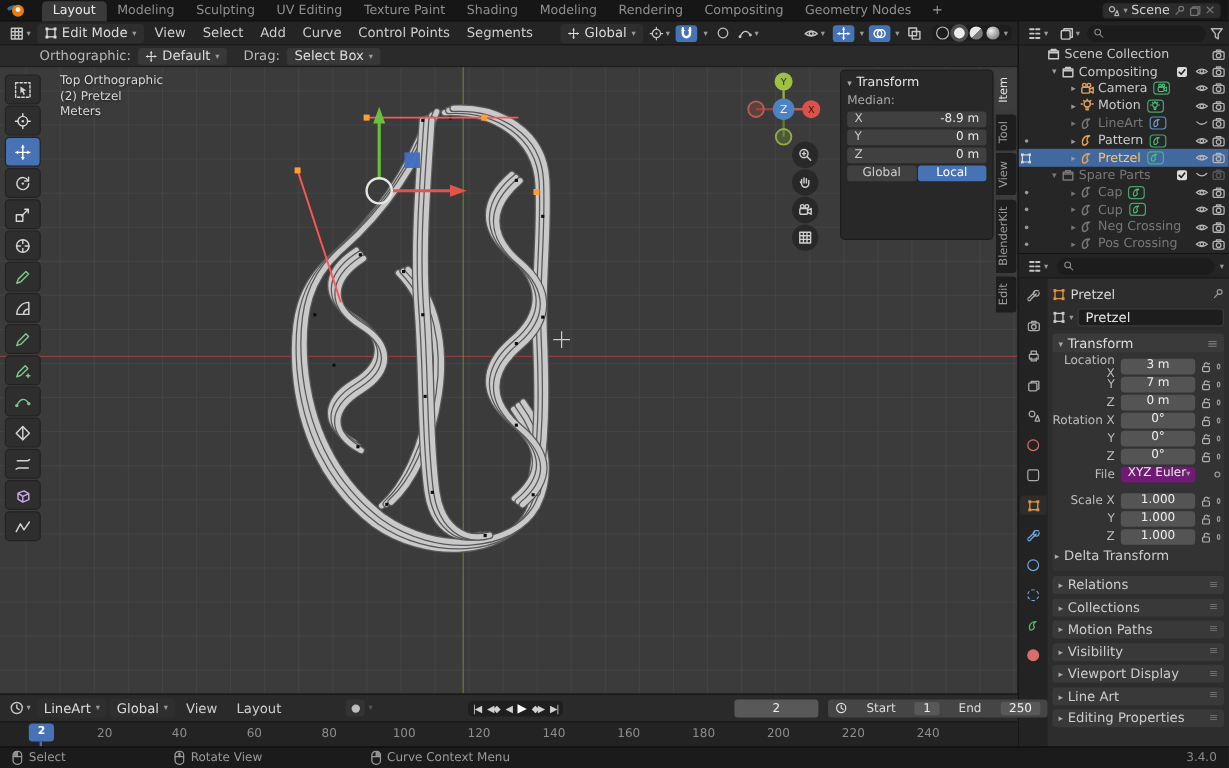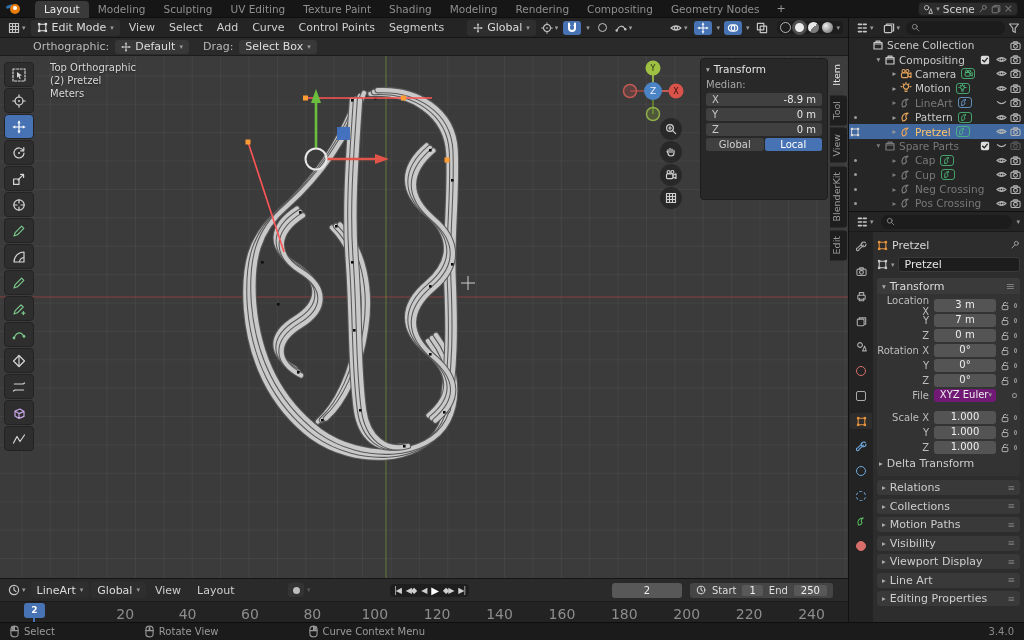--- a/index.html
+++ b/index.html
@@ -129,24 +129,24 @@
 
 #timeline{left:0;top:578px;width:848px;height:44px;background:#2a2a2a;border-top:1px solid #151515}
 #tlhdr{height:22px;display:flex;align-items:center;gap:2px;padding:0 5px;position:relative}
 #tlhdr .menu{padding:1px 7px;color:#cfcfcf}
 #transport{position:absolute;left:390px;display:flex;align-items:center;background:#1e1e1e;border-radius:4px;padding:1px 4px;gap:5px;color:#d0d0d0;font-size:8px}
 #transport span{letter-spacing:-1px}
 #rec{position:absolute;left:288px;display:flex;gap:3px;align-items:center}
 #rec .dotbtn{width:16px;height:14px;background:#333;border-radius:3px;display:flex;align-items:center;justify-content:center}
 #rec .dotbtn i{width:7px;height:7px;border-radius:50%;background:#bdbdbd}
 #curfr{position:absolute;left:612px;width:70px;height:15px;background:#585858;border-radius:3px;color:#f0f0f0;text-align:center;line-height:15px;font-size:10px}
-#serange{position:absolute;left:690px;display:flex;align-items:center;gap:6px;background:#454545;border-radius:3px;height:15px;padding:0 6px;color:#ddd;font-size:10px}
+#serange{position:absolute;left:690px;display:flex;align-items:center;gap:16px;background:#454545;border-radius:3px;height:15px;padding:0 6px;color:#ddd;font-size:10px}
 #serange .vf{background:#585858;border-radius:2px;padding:0 7px;color:#f0f0f0}
 #ruler{position:relative;height:21px;background:#232323;border-top:1px solid #1a1a1a}
-#rlabels{display:flex;padding-left:94px;color:#8d8d8d;font-size:14px;padding-top:4px}
+#rlabels{display:flex;padding-left:56px;color:#8d8d8d;font-size:10px;padding-top:4px}
 #rlabels span{width:62.4px;text-align:center;flex:none}
 #playhead{position:absolute;left:24px;top:1px;width:21px;height:15px;background:#4772b3;border-radius:3px;color:#fff;font-size:9px;text-align:center;line-height:15px;font-weight:bold}
 #phline{position:absolute;left:33px;top:16px;width:2px;height:5px;background:#4772b3}
 
 #statusbar{left:0;top:622px;width:1024px;height:18px;background:#1b1b1b;border-top:1px solid #0e0e0e;display:flex;align-items:center;padding:0 10px;color:#9a9a9a;font-size:10px}
 .hint{display:flex;align-items:center;gap:5px;margin-right:90px}
 .hint svg{width:9px;height:13px}
 #version{margin-left:auto;color:#8a8a8a}
 </style>
 </head>

